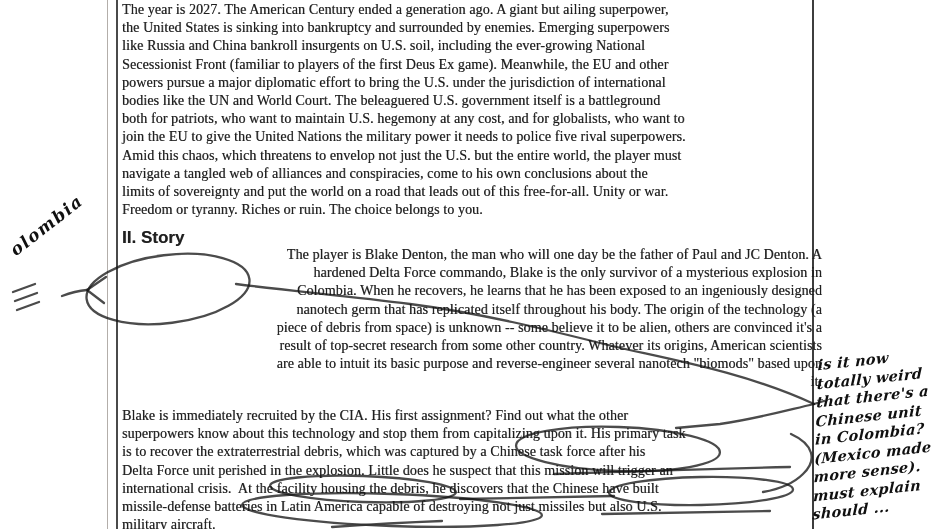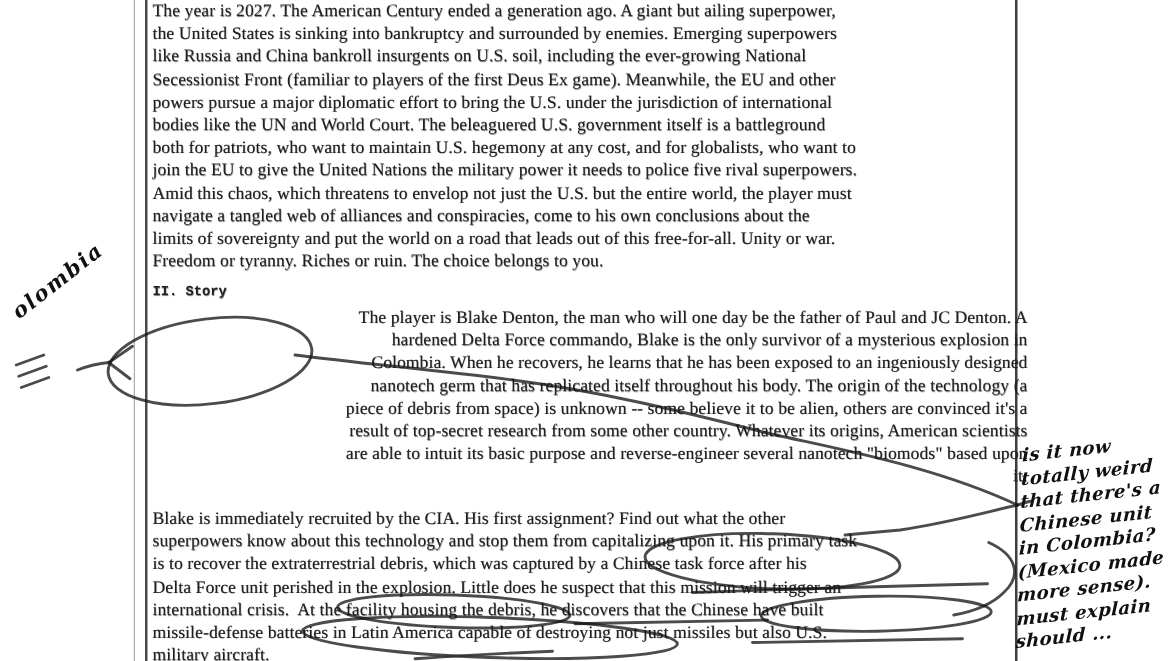--- a/index.html
+++ b/index.html
@@ -21,23 +21,22 @@
   .typed{
     position:absolute;left:122px;width:700px;
     font-size:14px;line-height:18.2px;color:var(--text);
     white-space:pre;letter-spacing:0.1px;
     text-shadow:0.4px 0.4px 0.6px rgba(20,20,20,0.55);
     font-family:Liberation Serif, serif;
   }
   .p1{top:1px;}
   .heading{
     position:absolute;left:122px;top:228px;
-    font-size:11px;font-weight:bold;color:var(--text);
+    font-size:17px;font-weight:bold;color:var(--text);
     text-shadow:0.4px 0.4px 0.6px rgba(20,20,20,0.55);
-    font-family:Liberation Mono, monospace;
   }
   .p2{top:246px;text-align:right;}
   .p3{top:407px;}
   
   .hand{
     font-family:"DejaVu Serif", serif;
     font-style:italic;font-weight:bold;color:#101010;
   }
   .left-note{
     position:absolute;left:6px;top:244px;width:90px;

